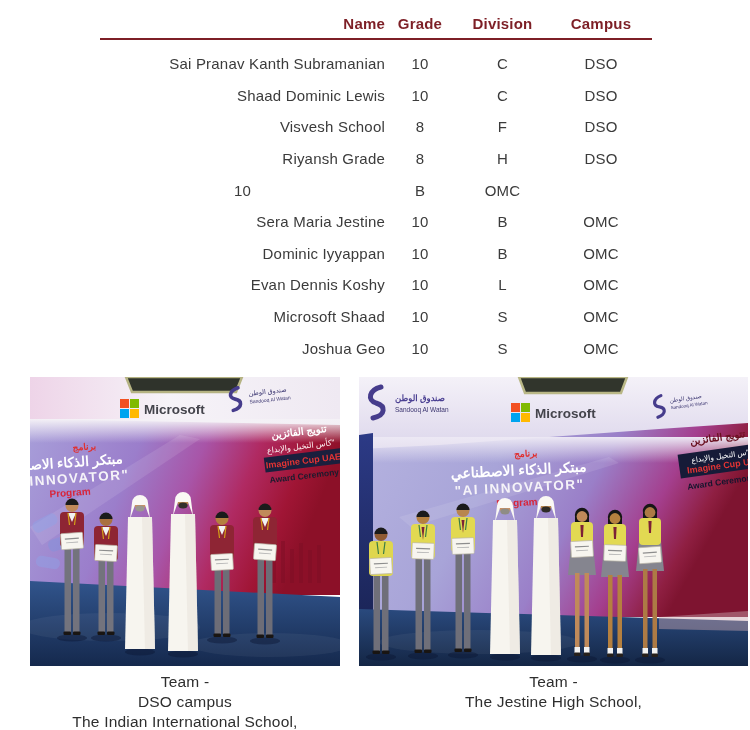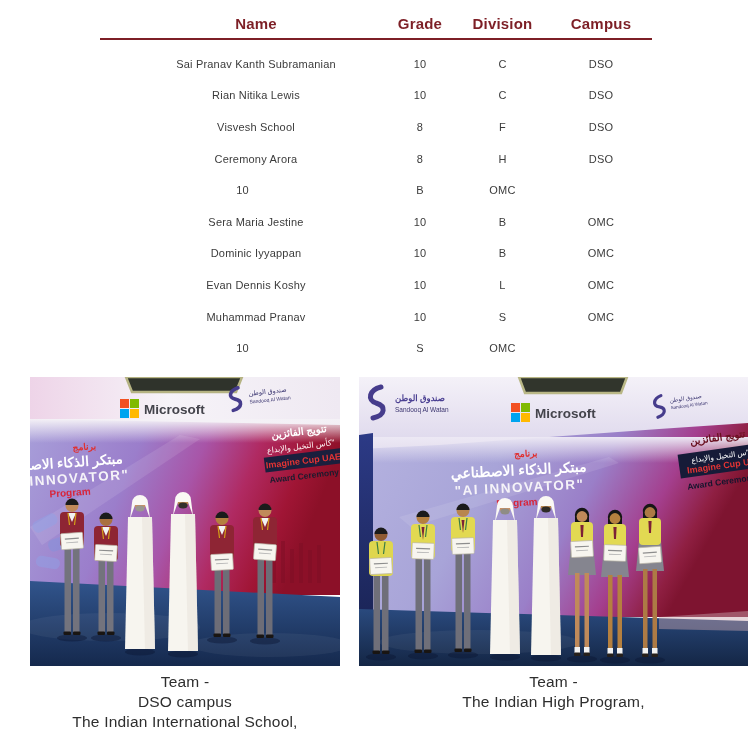--- a/index.html
+++ b/index.html
@@ -5,22 +5,22 @@
   html,body{margin:0;padding:0;background:#fff;}
   body{width:750px;height:730px;overflow:hidden;font-family:"Liberation Sans",sans-serif;}
   .page{position:relative;width:750px;height:730px;background:#fff;}
 
   
   .tbl{margin:8px 0 0 100px;width:552px;}
   .tr{display:grid;grid-template-columns:285px 70px 95px 102px;align-items:center;height:31.6px;}
   .tr.head{height:30px;border-bottom:2.5px solid var(--maroon,#7d1f26);}
   .tr.head .c{color:var(--maroon,#7d1f26);font-weight:bold;font-size:15px;letter-spacing:.2px;}
   .tr.body-first{margin-top:8px;}
-  .c{font-size:11px;color:var(--body_text,#3b3b3b);text-align:center;letter-spacing:.2px;}
-  .c.name{text-align:center;padding-left:27px;}
+  .c{font-size:15px;color:var(--body_text,#3b3b3b);text-align:center;letter-spacing:.2px;}
+  .c.name{text-align:right;padding-left:27px;}
 
   
   .photos{display:flex;gap:5px;margin:6px 0 0 23px;}
   figure{margin:3px;padding:4px;}
   figure svg{display:block;}
   figcaption{margin-top:6px;text-align:center;font-size:15.5px;line-height:20px;color:#2e2e2e;letter-spacing:.2px;}
   .cap-l{width:310px;}
   .cap-r{width:389px;}
   text{font-family:"Liberation Sans",sans-serif;}
 </style>
@@ -37,33 +37,33 @@
       <div class="c">Campus</div>
     </div>
 
     <div class="tr body-first">
       <div class="c name">Sai Pranav Kanth Subramanian</div>
       <div class="c">10</div>
       <div class="c">C</div>
       <div class="c">DSO</div>
     </div>
     <div class="tr">
-      <div class="c name">Rian Nitika Lewis</div>
+      <div class="c name">Shaad Dominic Lewis</div>
       <div class="c">10</div>
       <div class="c">C</div>
       <div class="c">DSO</div>
     </div>
     <div class="tr">
       <div class="c name">Visvesh School</div>
       <div class="c">8</div>
       <div class="c">F</div>
       <div class="c">DSO</div>
     </div>
     <div class="tr">
-      <div class="c name">Ceremony Arora</div>
+      <div class="c name">Riyansh Grade</div>
       <div class="c">8</div>
       <div class="c">H</div>
       <div class="c">DSO</div>
     </div>
     <div class="tr">
       <div class="c">10</div>
       <div class="c">B</div>
       <div class="c">OMC</div>
     </div>
     <div class="tr">
@@ -78,26 +78,27 @@
       <div class="c">B</div>
       <div class="c">OMC</div>
     </div>
     <div class="tr">
       <div class="c name">Evan Dennis Koshy</div>
       <div class="c">10</div>
       <div class="c">L</div>
       <div class="c">OMC</div>
     </div>
     <div class="tr">
-      <div class="c name">Muhammad Pranav</div>
+      <div class="c name">Microsoft Shaad</div>
       <div class="c">10</div>
       <div class="c">S</div>
       <div class="c">OMC</div>
     </div>
     <div class="tr">
+      <div class="c name">Joshua Geo</div>
       <div class="c">10</div>
       <div class="c">S</div>
       <div class="c">OMC</div>
     </div>
   </div>
 
   <div class="photos">
 
     <figure>
       <svg id="photoL" width="310" height="289" viewBox="0 0 310 289">
@@ -471,17 +472,17 @@
               <g transform="rotate(-4 291 178)">
                 <rect x="280" y="170" width="22" height="16" rx="1" fill="#f7f5ef" stroke="#b9b4a6" stroke-width="0.7"></rect>
                 <rect x="284" y="175" width="14" height="1.2" fill="#8d8d8d"></rect>
                 <rect x="285" y="179" width="12" height="0.9" fill="#b5b5b5"></rect>
               </g>
             </g>
           </g>
       </svg>
       <figcaption class="cap-r">
         <div>Team -</div>
-        <div>The Indian High Program,</div>
+        <div>The Jestine High School,</div>
       </figcaption>
     </figure>
   </div>
 </div>
 
 </body></html>

